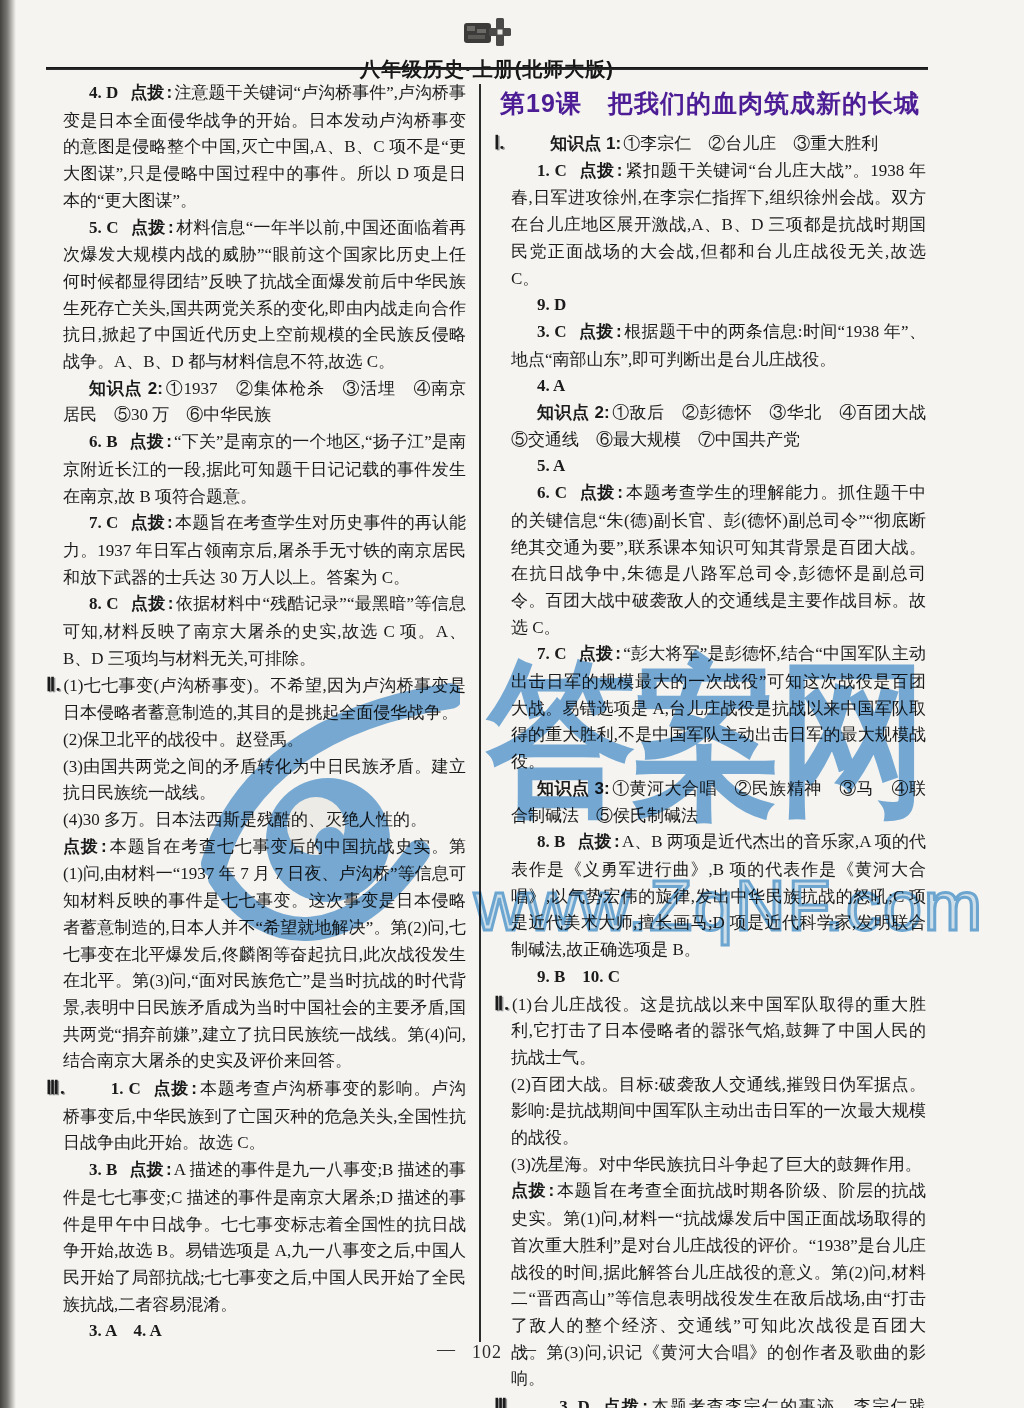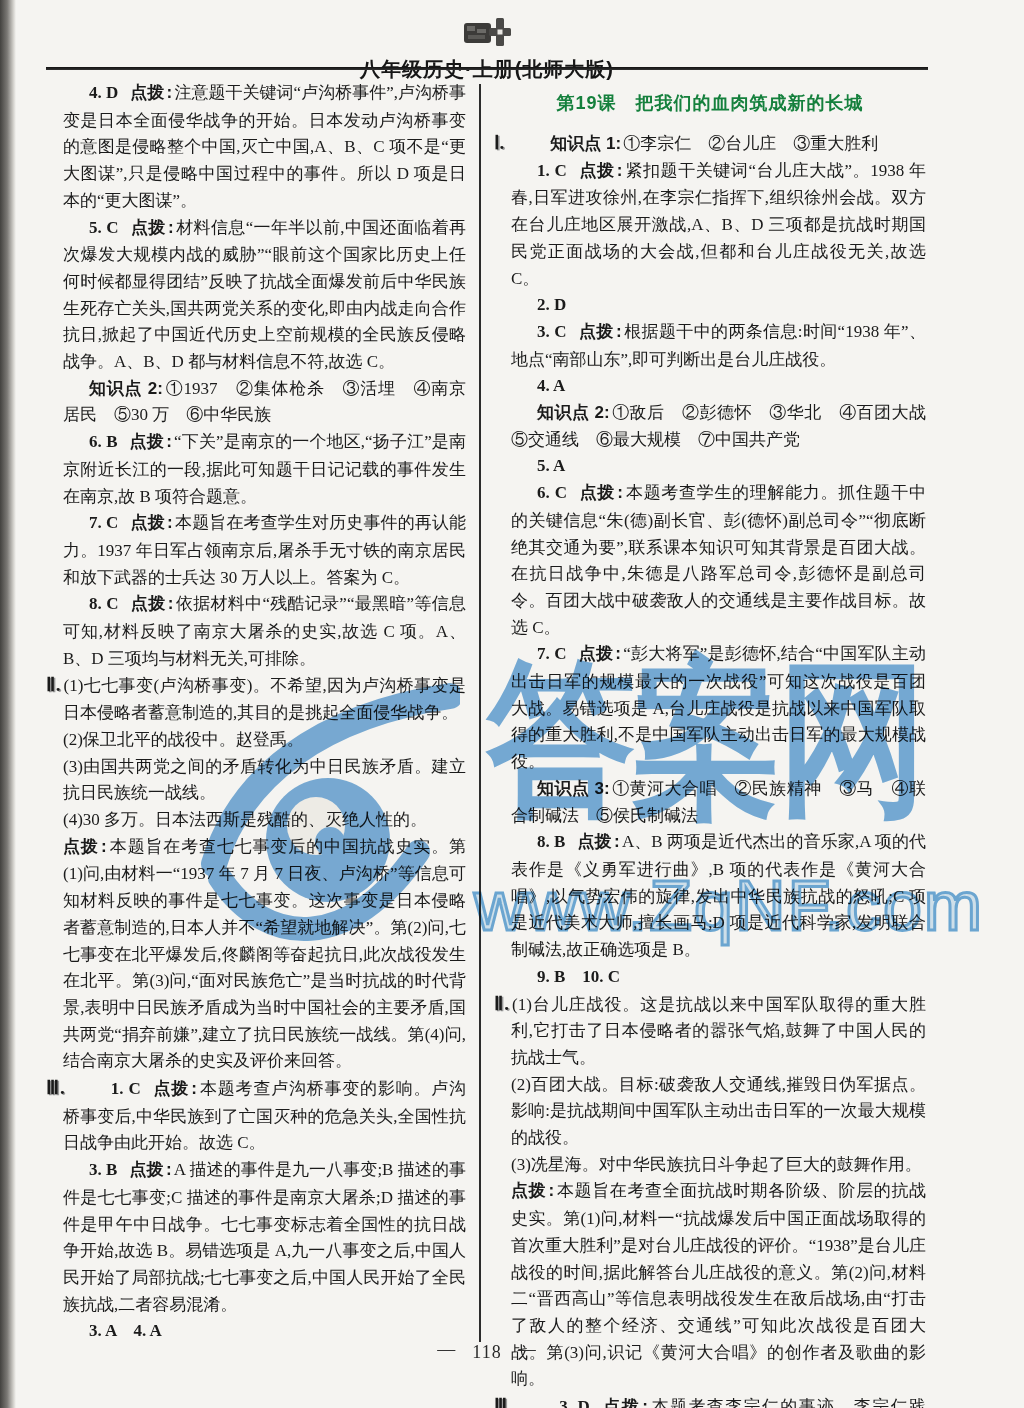--- a/index.html
+++ b/index.html
@@ -17,22 +17,22 @@
   .header-title{font-family:"Liberation Sans","DejaVu Sans",sans-serif;
     font-weight:700;font-size:20px;letter-spacing:1px;color:#161616;}
   .header-rule{position:absolute;top:67px;left:46px;width:882px;height:3px;
     background:linear-gradient(#111,#333);}
   
   .col{position:absolute;font-size:17px;line-height:26.7px;}
   .col-left{left:46px;top:80px;width:420px;}
   .col-right{left:494px;top:84px;width:432px;}
   .col-divider{position:absolute;left:479px;top:84px;width:2px;height:1258px;background:#2c2c2c;}
   .lesson-title{font-family:"Liberation Sans","DejaVu Sans",sans-serif;
-    font-weight:700;font-size:18px;text-align:center;letter-spacing:1px;
-    margin:4px 0 12px 0;line-height:30px;color:#15803d;}
+    font-weight:700;font-size:25px;text-align:center;letter-spacing:1px;
+    margin:4px 0 12px 0;line-height:30px;color:#4c1d95;}
   .para{text-align:justify;padding-left:17px;}
   .para.hang{text-indent:-17px;}
   .marker{font-weight:700;font-size:19px;padding-right:3px;
     font-family:"Liberation Serif",serif;text-shadow:1.4px 1.4px 0 #9a9a9a;}
   .label{font-weight:700;margin-right:12px;margin-left:43px;}
   .label.kb{margin-right:2px;font-family:"Liberation Sans","DejaVu Sans",sans-serif;}
   .tip{font-weight:700;font-family:Liberation Mono, monospace;}
   
   .footer{position:absolute;top:1342px;left:46px;width:882px;text-align:center;
     font-size:18px;color:#2a2a2a;letter-spacing:1px;}
@@ -86,21 +86,21 @@
     <div class="para hang"><span class="marker">Ⅲ.</span><span class="label">1. C</span><span class="tip">点拨:</span><span class="txt">本题考查卢沟桥事变的影响。卢沟桥事变后,中华民族到了亡国灭种的危急关头,全国性抗日战争由此开始。故选 C。</span></div>
     <div class="para hang"><span class="label">3. B</span><span class="tip">点拨:</span><span class="txt">A 描述的事件是九一八事变;B 描述的事件是七七事变;C 描述的事件是南京大屠杀;D 描述的事件是甲午中日战争。七七事变标志着全国性的抗日战争开始,故选 B。易错选项是 A,九一八事变之后,中国人民开始了局部抗战;七七事变之后,中国人民开始了全民族抗战,二者容易混淆。</span></div>
     <div class="para hang"><span class="label">3. A　4. A</span></div>
   </div>
 <div class="col-divider"></div>
 <div class="col col-right">
   <div class="lesson-title">第19课　把我们的血肉筑成新的长城</div>
   <div>
       <div class="para hang"><span class="marker">Ⅰ.</span><span class="label kb">知识点 1:</span><span class="txt">①李宗仁　②台儿庄　③重大胜利</span></div>
       <div class="para hang"><span class="label">1. C</span><span class="tip">点拨:</span><span class="txt">紧扣题干关键词“台儿庄大战”。1938 年春,日军进攻徐州,在李宗仁指挥下,组织徐州会战。双方在台儿庄地区展开激战,A、B、D 三项都是抗战时期国民党正面战场的大会战,但都和台儿庄战役无关,故选 C。</span></div>
-      <div class="para hang"><span class="label">2. D</span></div>
+      <div class="para hang"><span class="label">9. D</span></div>
       <div class="para hang"><span class="label">3. C</span><span class="tip">点拨:</span><span class="txt">根据题干中的两条信息:时间“1938 年”、地点“南部山东”,即可判断出是台儿庄战役。</span></div>
       <div class="para hang"><span class="label">4. A</span></div>
       <div class="para hang"><span class="label kb">知识点 2:</span><span class="txt">①敌后　②彭德怀　③华北　④百团大战　⑤交通线　⑥最大规模　⑦中国共产党</span></div>
       <div class="para hang"><span class="label">5. A</span></div>
       <div class="para hang"><span class="label">6. C</span><span class="tip">点拨:</span><span class="txt">本题考查学生的理解能力。抓住题干中的关键信息“朱(德)副长官、彭(德怀)副总司令”“彻底断绝其交通为要”,联系课本知识可知其背景是百团大战。在抗日战争中,朱德是八路军总司令,彭德怀是副总司令。百团大战中破袭敌人的交通线是主要作战目标。故选 C。</span></div>
       <div class="para hang"><span class="label">7. C</span><span class="tip">点拨:</span><span class="txt">“彭大将军”是彭德怀,结合“中国军队主动出击日军的规模最大的一次战役”可知这次战役是百团大战。易错选项是 A,台儿庄战役是抗战以来中国军队取得的重大胜利,不是中国军队主动出击日军的最大规模战役。</span></div>
       <div class="para hang"><span class="label kb">知识点 3:</span><span class="txt">①黄河大合唱　②民族精神　③马　④联合制碱法　⑤侯氏制碱法</span></div>
       <div class="para hang"><span class="label">8. B</span><span class="tip">点拨:</span><span class="txt">A、B 两项是近代杰出的音乐家,A 项的代表作是《义勇军进行曲》,B 项的代表作是《黄河大合唱》,以气势宏伟的旋律,发出中华民族抗战的怒吼;C 项是近代美术大师,擅长画马;D 项是近代科学家,发明联合制碱法,故正确选项是 B。</span></div>
       <div class="para hang"><span class="label">9. B　10. C</span></div>
       <div class="para hang"><span class="marker">Ⅱ.</span><span class="txt">(1)台儿庄战役。这是抗战以来中国军队取得的重大胜利,它打击了日本侵略者的嚣张气焰,鼓舞了中国人民的抗战士气。</span></div>
@@ -121,14 +121,14 @@
       <circle cx="130" cy="160" r="62" fill="#5f9fd6"></circle>
       <circle cx="118" cy="146" r="29" fill="#f5f4f1"></circle>
       <circle cx="132" cy="162" r="15" fill="#5f9fd6"></circle>
     </svg>
   </span>
   <span class="wm-name">答案网</span>
   <span class="wm-url">www.ZqNF.com</span>
 </div>
 
 <div class="footer">
-  <span class="dash">—</span><span>118</span><span class="dash">—</span>
+  <span class="dash">—</span><span>102</span><span class="dash">—</span>
 </div>
 
 </body></html>

